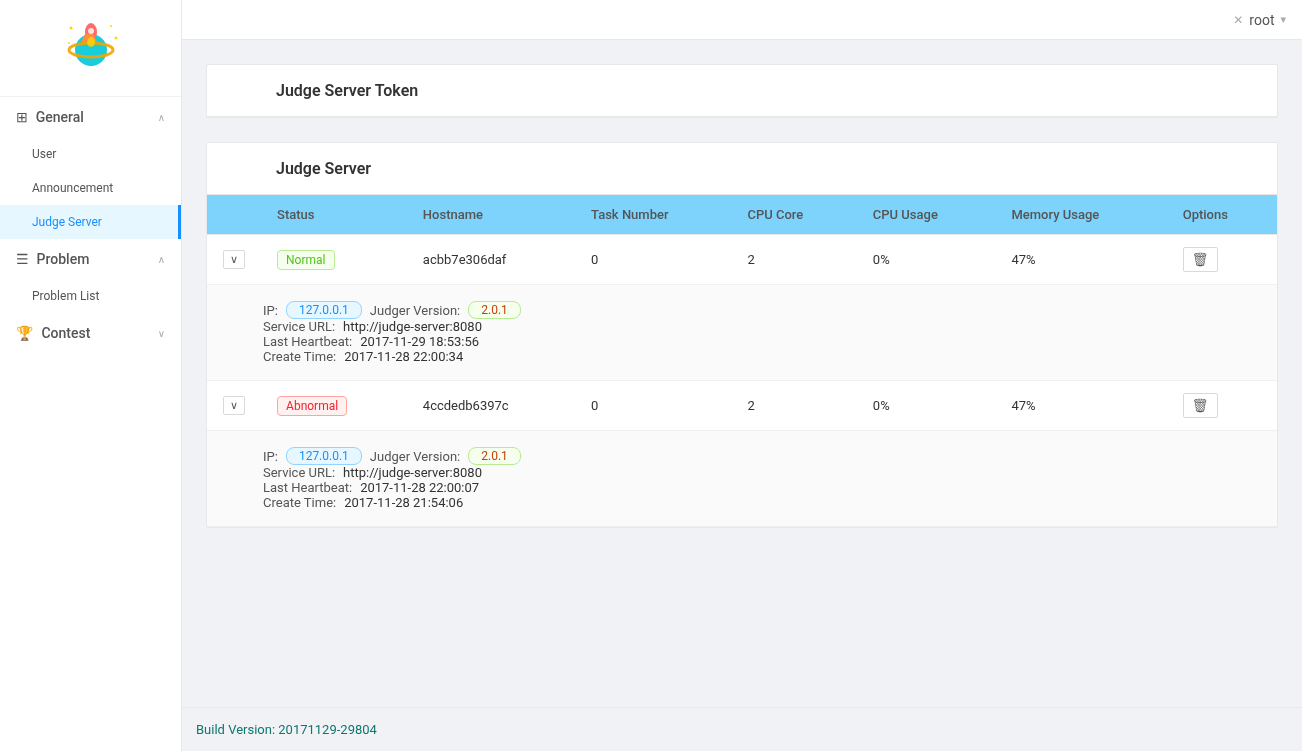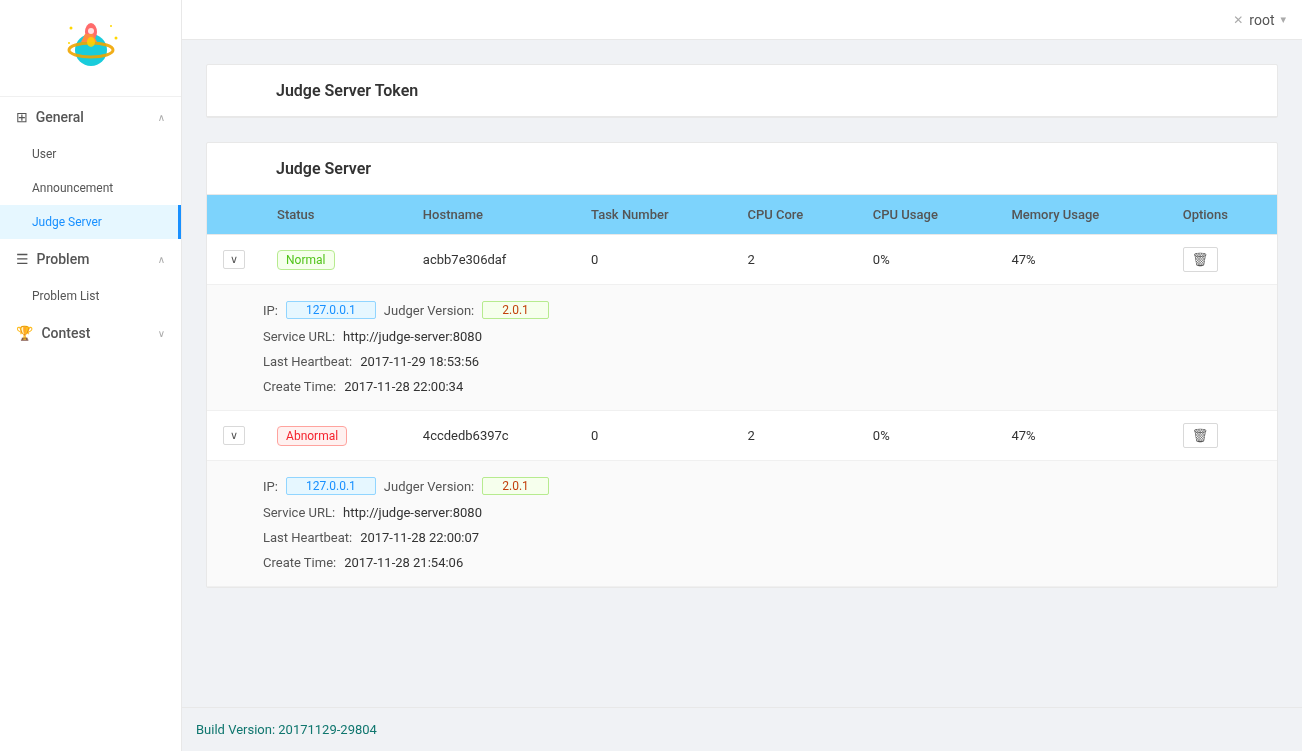--- a/index.html
+++ b/index.html
@@ -42,24 +42,24 @@
     .expand-col { width: 40px; }
     .expand-btn { background: none; border: 1px solid #d9d9d9; border-radius: 2px; padding: 2px 6px; cursor: pointer; color: #555; font-size: 11px; }
 
     
     .badge { display: inline-block; padding: 2px 8px; border-radius: 4px; font-size: 12px; border: 1px solid; }
     .badge-normal { color: #52c41a; border-color: #b7eb8f; background: #f6ffed; }
     .badge-abnormal { color: #f5222d; border-color: #ffa39e; background: #fff1f0; }
 
     
     .expanded-row td { background: #fafafa; padding: 16px 24px 16px 56px; }
-    .expanded-content { display: flex; flex-direction: column; gap: 10px; font-size: 13px; color: #333; }
+    .expanded-content { display: flex; flex-direction: column; gap: 0; font-size: 13px; color: #333; }
     .info-line { display: flex; align-items: center; gap: 8px; }
     .info-label { color: #555; }
-    .info-tag { display: inline-block; padding: 1px 19px; border-radius: 2px; font-size: 12px; border: 1px solid; }
+    .info-tag { display: inline-block; padding: 1px 12px; border-radius: 8px; font-size: 12px; border: 1px solid; }
     .tag-blue { color: #1890ff; border-color: #91d5ff; background: #e6f7ff; }
     .tag-green { color: #c2410c; border-color: #b7eb8f; background: #f6ffed; }
 
     
     .delete-btn { background: #fff; border: 1px solid #d9d9d9; border-radius: 2px; padding: 4px 8px; cursor: pointer; color: #555; }
 
     
     .footer { padding: 14px; color: #0f766e; font-size: 13px; background: #f0f2f5; border-top: 1px solid #e8e8e8; }
 
     

